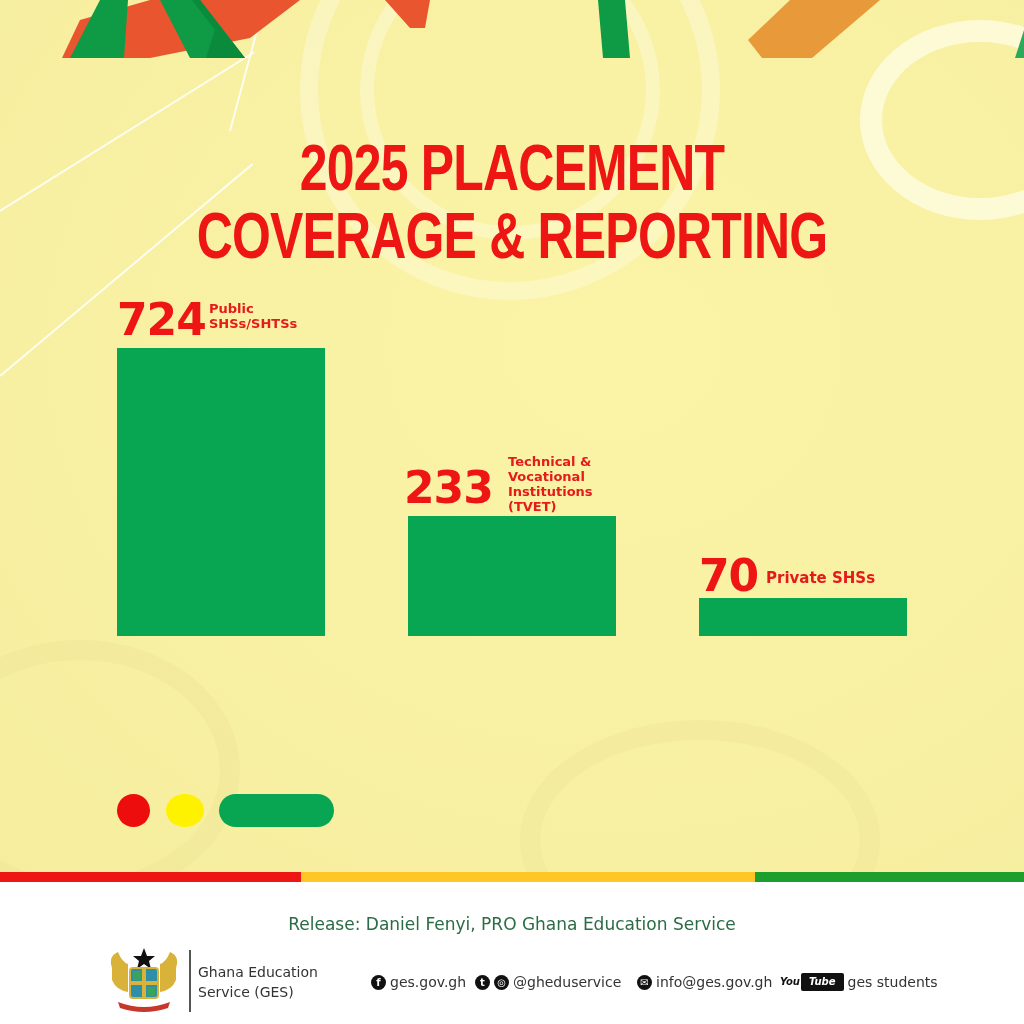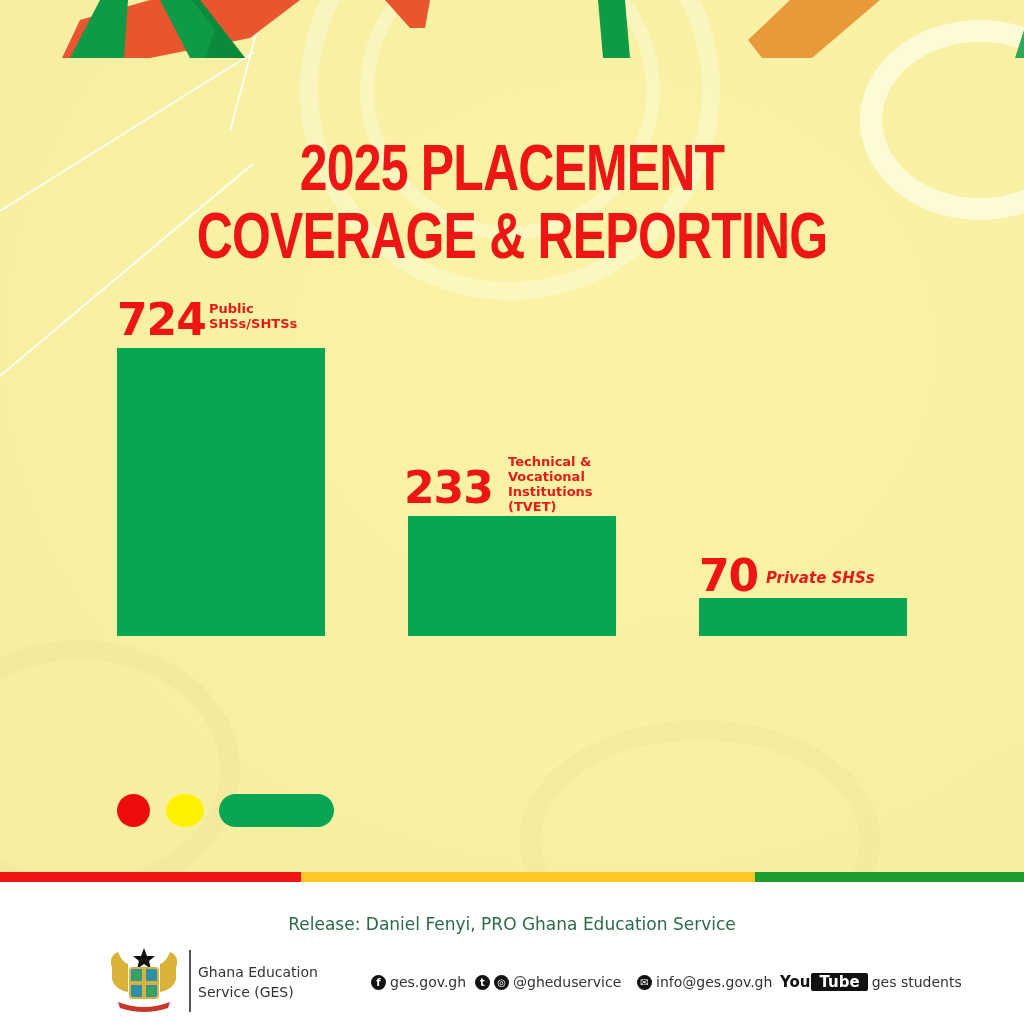--- a/index.html
+++ b/index.html
@@ -47,21 +47,21 @@
     .release { position: absolute; left: 0; top: 914px; width: 1024px; text-align: center;
       font-family: "DejaVu Sans", sans-serif; font-size: 17px; color: #2b6b45; }
     .crest { position: absolute; left: 106px; top: 946px; width: 76px; height: 68px; }
     .divider { position: absolute; left: 189px; top: 950px; width: 2px; height: 62px; background: #555; }
     .org { position: absolute; left: 198px; top: 962px; font-family: "DejaVu Sans", sans-serif; font-size: 14px;
       line-height: 20px; color: #333; }
     .social { position: absolute; top: 973px; font-family: "DejaVu Sans", sans-serif; font-size: 14px; color: #333; line-height: 18px;
       display: flex; align-items: center; gap: 4px; white-space: nowrap; }
     .ico { display: inline-block; width: 15px; height: 15px; border-radius: 50%; background: #111; color: #fff;
       font-size: 10px; line-height: 15px; text-align: center; font-weight: 700; }
-    .yt { display: inline-flex; font-size: 15px; font-weight: 700; color: #111; }
+    .yt { display: inline-flex; font-size: 10px; font-weight: 700; color: #111; font-style: italic; }
     .yt .tube { background: #111; color: #fff; padding: 0 8px; border-radius: 2px; margin-left: 1px; }
   </style>
 </head>
 <body>
 
 <div class="poster">
 
   <div class="ring r2"></div>
   <div class="ring r3"></div>
   <div class="ring r4"></div>
@@ -95,21 +95,21 @@
   <div class="num" style="left:404px;top:466px;">233</div>
   <div class="lbl" style="left:508px;top:454px;">
     <div>Technical &amp;</div>
     <div>Vocational</div>
     <div>Institutions</div>
     <div>(TVET)</div>
   </div>
   <div class="bar" style="left:408px;top:516px;width:208px;height:120px;"></div>
 
   <div class="num" style="left:699px;top:554px;">70</div>
-  <div class="lbl" style="left:766px;top:571px;font-size:15px;font-style:italic;">
+  <div class="lbl" style="left:766px;top:571px;font-size:15px;">
     <div>Private SHSs</div>
   </div>
   <div class="bar" style="left:699px;top:598px;width:208px;height:38px;"></div>
 
   <div class="rd-text">
   </div>
 
   <div class="dot" style="left:117px;top:794px;width:33px;height:33px;background:#ee0d0d;"></div>
   <div class="dot" style="left:166px;top:794px;width:38px;height:33px;background:#fff200;"></div>
   <div class="pill" style="left:219px;top:794px;width:115px;height:33px;"></div>

